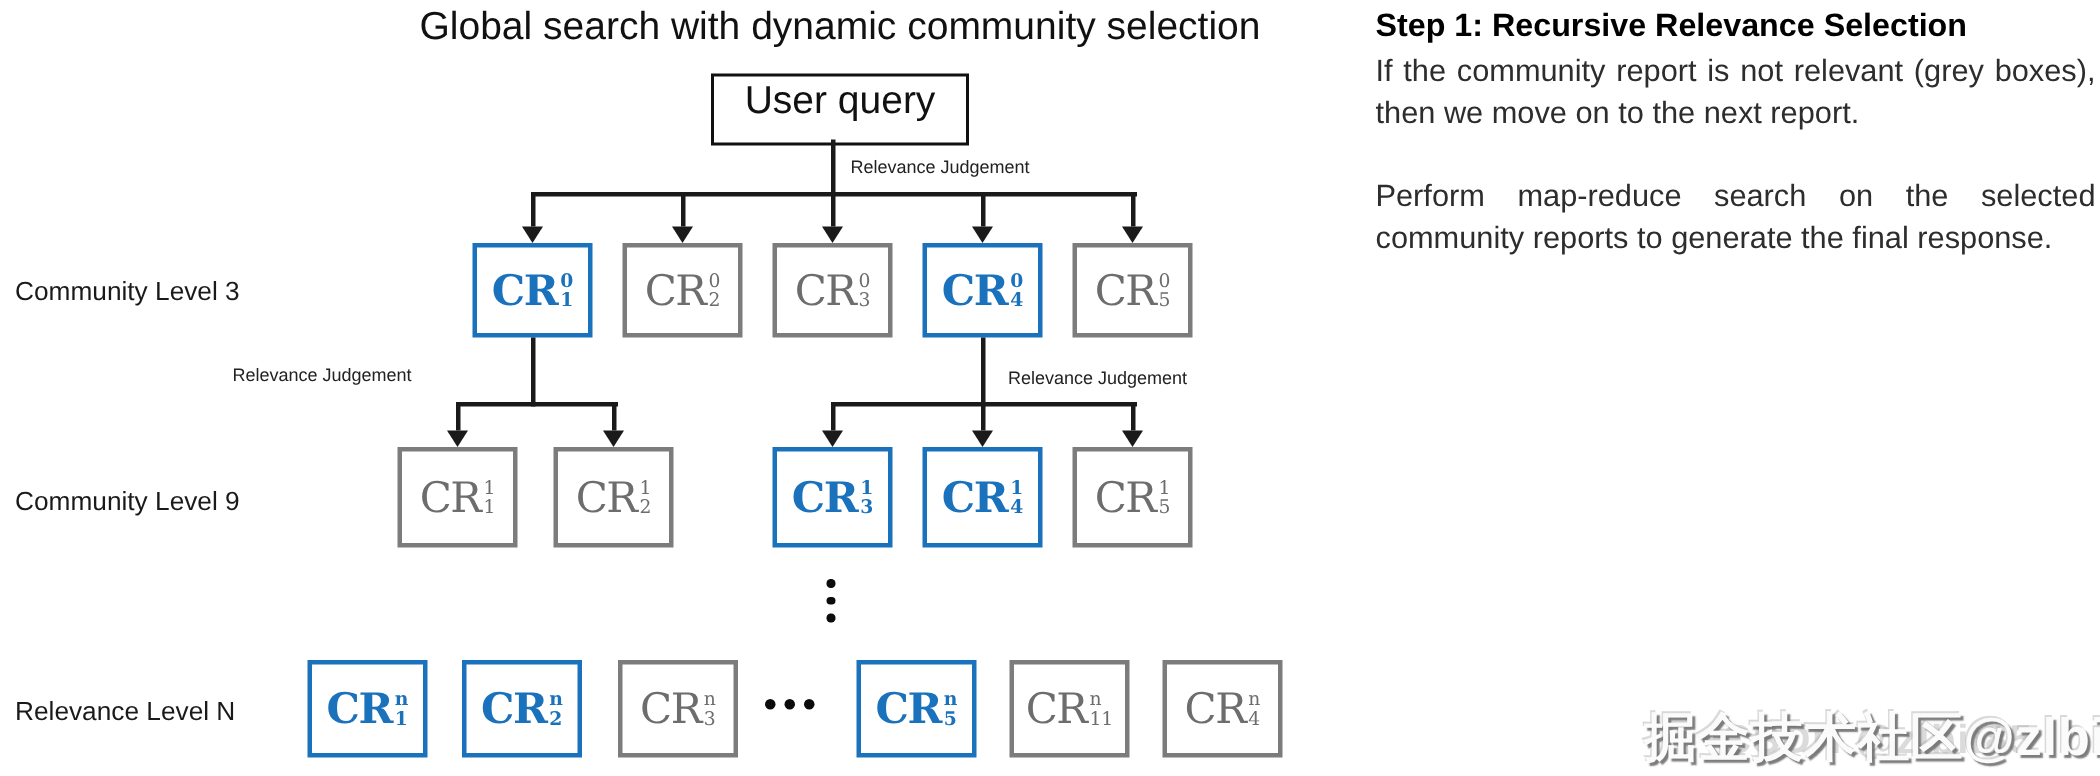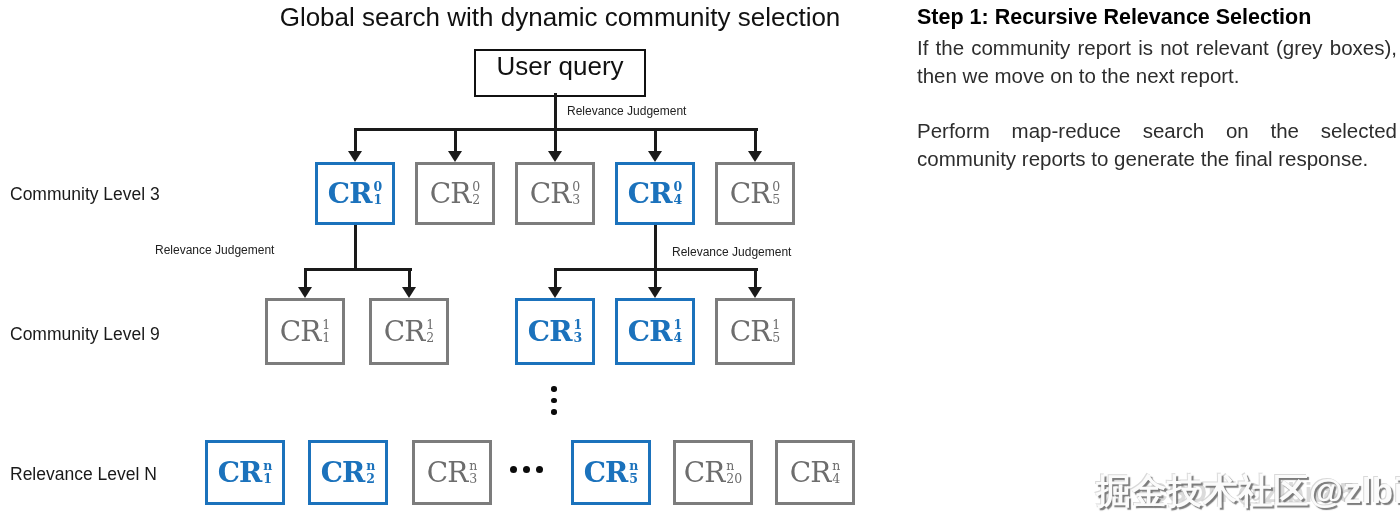--- a/index.html
+++ b/index.html
@@ -182,21 +182,21 @@
       <span class="cr">CR</span>
       <span class="stack">
         <span class="sup">n</span>
         <span class="sub">5</span>
       </span>
     </div>
     <div class="cr-box uns" style="left: 673px; top: 440px; height: 65px;">
       <span class="cr">CR</span>
       <span class="stack">
         <span class="sup">n</span>
-        <span class="sub">20</span>
+        <span class="sub">11</span>
       </span>
     </div>
     <div class="cr-box uns" style="left: 775px; top: 440px; height: 65px;">
       <span class="cr">CR</span>
       <span class="stack">
         <span class="sup">n</span>
         <span class="sub">4</span>
       </span>
     </div>
     <div class="line" style="left: 553.5px; top: 93px; width: 3px; height: 37px;"></div>

